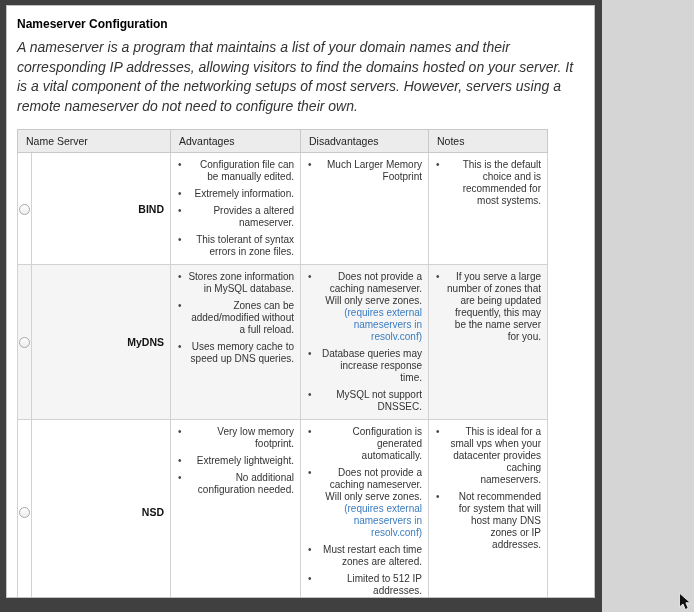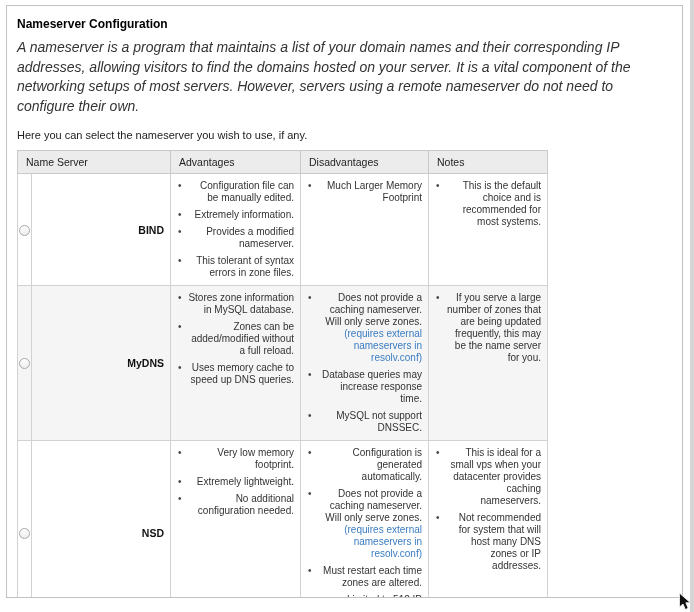--- a/index.html
+++ b/index.html
@@ -5,22 +5,22 @@
   html, body {
     margin: 0; padding: 0;
     width: 694px; height: 612px;
     overflow: hidden;
     background: #d5d5d5;
     font-family: "Liberation Sans", "DejaVu Sans", sans-serif;
     -webkit-font-smoothing: antialiased;
   }
   .frame {
     position: absolute;
-    left: 0; top: 0; width: 690px; height: 612px;
-    background: #ffffff;
+    left: 0; top: 0; width: 602px; height: 612px;
+    background: #404040;
   }
   .panel {
     position: absolute;
     left: 6px; top: 5px; right: 7px; bottom: 14px;
     background: #ffffff;
     border: 1px solid #c2c2c2;
     overflow: hidden;
     box-sizing: border-box;
   }
   .content { padding: 11px 10px; }
@@ -119,21 +119,20 @@
   }
 </style>
 </head>
 <body>
 
 <div class="frame">
   <div class="panel">
     <div class="content">
       <h1 class="page-title">Nameserver Configuration</h1>
       <p class="page-desc">A nameserver is a program that maintains a list of your domain names and their corresponding IP addresses, allowing visitors to find the domains hosted on your server. It is a vital component of the networking setups of most servers. However, servers using a remote nameserver do not need to configure their own.</p>
-      <p class="page-instruction">Here you can select the nameserver you wish to use, if any.</p>
 
       <table class="ns-table">
         <colgroup>
           <col style="width:14px">
           <col style="width:139px">
           <col style="width:130px">
           <col style="width:128px">
           <col style="width:119px">
         </colgroup>
         <thead>
@@ -145,21 +144,21 @@
           </tr>
         </thead>
         <tbody>
             <tr>
               <td class="radio-cell"><span role="radio" aria-checked="false" class="radio"></span></td>
               <td class="name-cell">BIND</td>
               <td>
                 <ul class="cell-list">
                   <li><span>Configuration file can be manually edited.</span></li>
                   <li><span>Extremely information.</span></li>
-                  <li><span>Provides a modified nameserver.</span></li>
+                  <li><span>Provides a altered nameserver.</span></li>
                   <li><span>This tolerant of syntax errors in zone files.</span></li>
                 </ul>
               </td>
               <td>
                 <ul class="cell-list">
                   <li><span>Much Larger Memory Footprint</span></li>
                 </ul>
               </td>
               <td>
                 <ul class="cell-list">

